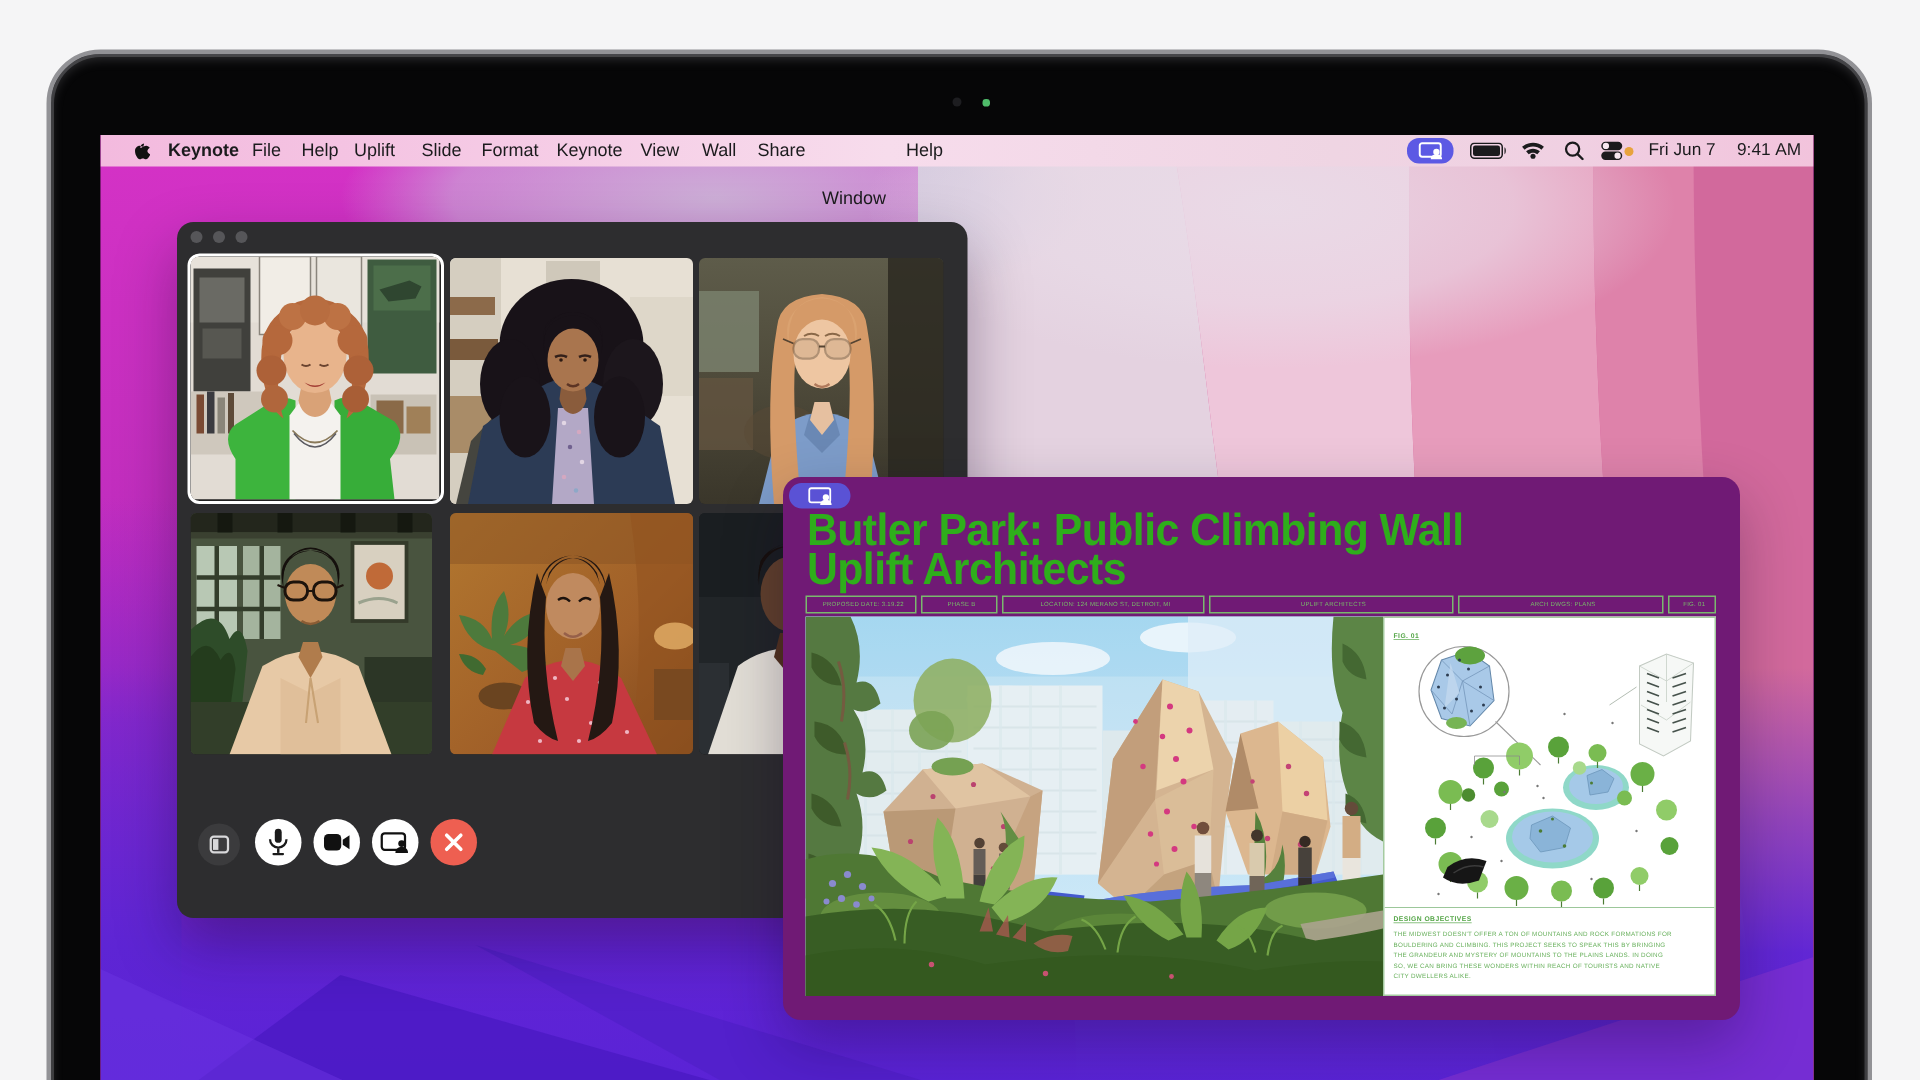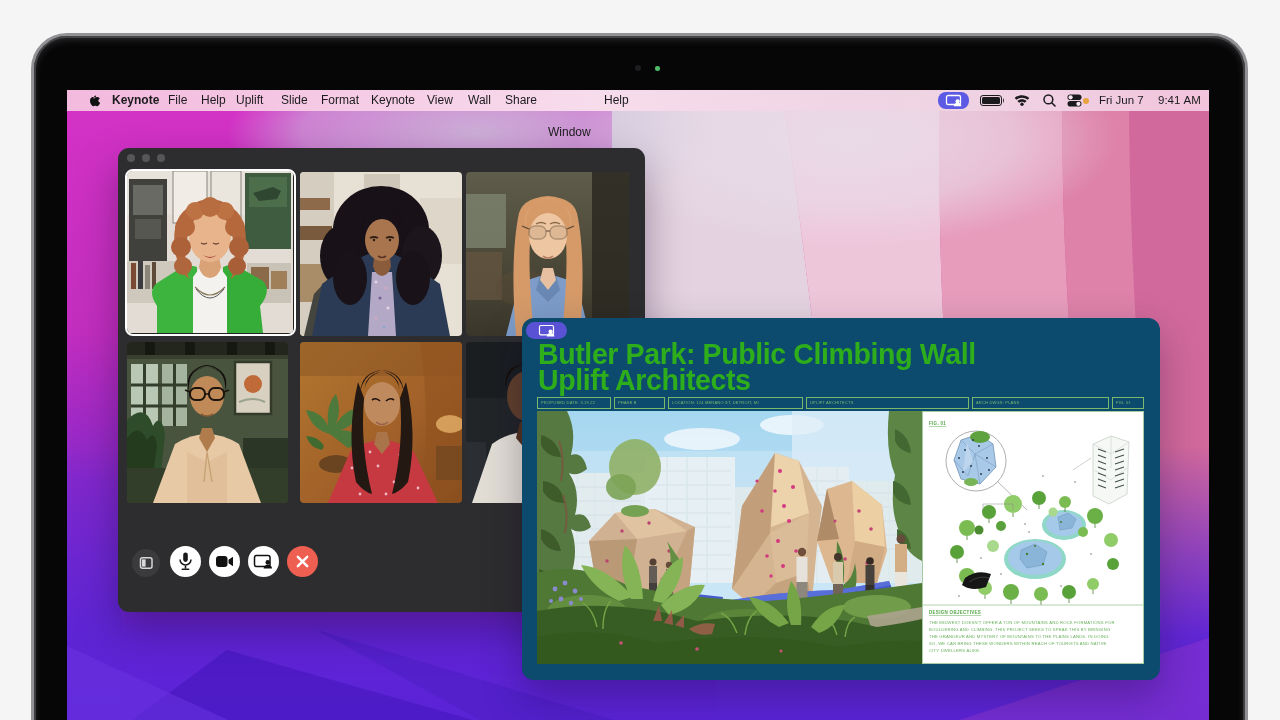--- a/index.html
+++ b/index.html
@@ -23,21 +23,21 @@
   
   #ft { position:absolute; left:51px; top:58px; width:527px; height:464px;
     background:#2d2d2f; border-radius:11px; box-shadow:0 18px 40px rgba(20,0,40,.35); }
   .dot { position:absolute; top:6px; width:8px; height:8px; border-radius:50%; background:#565659; }
   .tile { position:absolute; overflow:hidden; border-radius:4px; background:#222; }
   .tile svg { display:block; }
   
   .ctl { position:absolute; border-radius:50%; }
   
   #kn { position:absolute; left:455px; top:228px; width:638px; height:362px;
-    background:#0c4a6e; border-radius:12px; box-shadow:0 16px 40px rgba(20,0,40,.30); }
+    background:#701a75; border-radius:12px; box-shadow:0 16px 40px rgba(20,0,40,.30);text-align:center; }
   #kn .badge { position:absolute; left:4px; top:4px; width:41px; height:17px;
      background:#5a52d5; border-radius:9px; }
   .ttl { position:absolute; left:16px; color:#2eae1b; font-weight:bold;
      font-size:30px; letter-spacing:-.4px; transform:scaleX(.95); transform-origin:0 0; white-space:nowrap; }
   .hdrbox { position:absolute; top:79px; height:12px; border:1px solid #7ab86e;
      color:#79b96a; font-size:4px; line-height:10px; padding-left:3px;
      white-space:nowrap; overflow:hidden; letter-spacing:.2px;}
 </style></head>
 <body>
 <div id="laptop">

